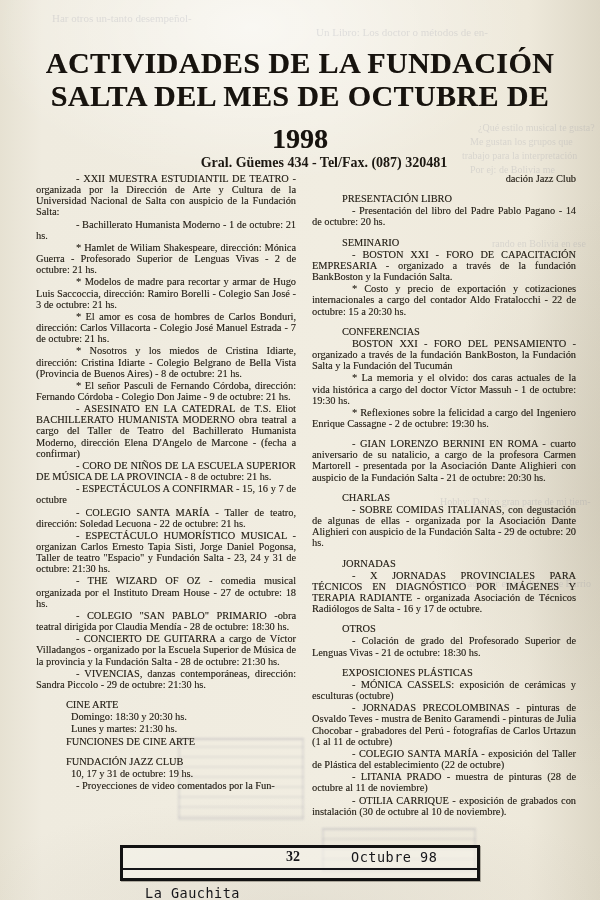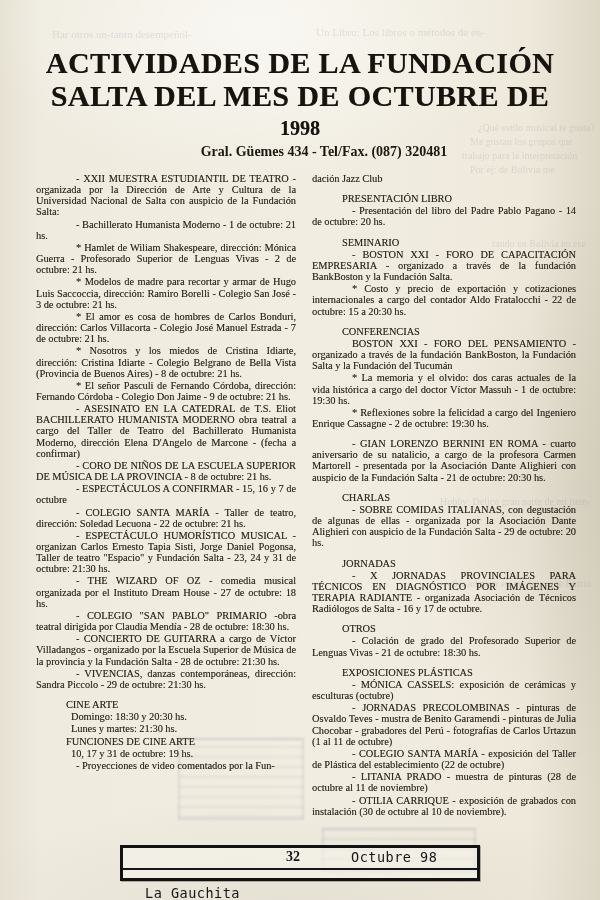--- a/index.html
+++ b/index.html
@@ -10,33 +10,33 @@
       radial-gradient(ellipse 300px 500px at 102% 55%, rgba(190,183,165,0.35), rgba(190,183,165,0) 60%),
       radial-gradient(ellipse 500px 160px at 50% 101%, rgba(200,194,178,0.30), rgba(200,194,178,0) 70%),
       linear-gradient(90deg,#e6e1d2 0%,#efebdf 7%,#f1edE1 55%,#eee9db 88%,#ddd7c6 100%),
       #ece7da;
     font-family:"Liberation Serif", serif;
   }
   
   .header{position:absolute;top:46px;left:0;right:0;text-align:center;color:#17130e;z-index:3;}
   .title-line{font-weight:bold;font-size:30px;line-height:33px;letter-spacing:0.4px;
     text-shadow:0.3px 0.3px 0.5px rgba(23,19,14,0.55);}
-  .title-year{font-weight:bold;font-size:20px;line-height:30px;margin-top:1px;
+  .title-year{font-weight:bold;font-size:28px;line-height:30px;margin-top:12px;
     text-shadow:0.3px 0.3px 0.5px rgba(23,19,14,0.55);}
   .subtitle{font-weight:bold;font-size:14px;line-height:17px;margin-top:0;color:#1c1812;margin-left:48px;}
   
   .cols{position:absolute;left:35px;top:172px;width:542px;display:flex;gap:14px;z-index:2;}
   .col{width:262px;font-size:10.3px;line-height:11.15px;color:#2b261d;text-align:justify;
     text-shadow:0.2px 0.2px 0.35px rgba(43,38,29,0.45);}
   .col-right{width:266px;}
   .col p{margin:1px;}
   .para{text-indent:40px;}
   .head{padding-left:30px;text-align:left;}
   .subline{padding-left:35px;text-align:left;}
-  .plain{text-align:left;}
+  .plain{text-align:right;}
   .gap{margin-top:9px !important;}
   
   .footer-box{position:absolute;left:120px;top:845px;width:354px;height:30px;
     border:3px solid #121212;background:rgba(248,245,238,0.55);z-index:4;
     box-shadow:1px 1px 0 rgba(60,55,45,0.35);}
   .footer-row{position:relative;height:20px;border-bottom:2px solid #16161a;}
   .footer-row span{position:absolute;top:1px;white-space:nowrap;color:#16161a;}
   .f-mag{left:22px;font-family:"DejaVu Sans Mono", monospace;font-size:13.5px;letter-spacing:0.5px;margin-top:36px;}
   .f-num{left:163px;font-family:"Liberation Serif", serif;font-weight:bold;font-size:14px;}
   .f-issue{left:228px;font-family:"DejaVu Sans Mono", monospace;font-size:13.5px;letter-spacing:0.5px;}
@@ -48,22 +48,22 @@
     filter:blur(0.8px);}
   .bleed-1{left:178px;top:738px;width:122px;height:78px;}
   .bleed-2{left:322px;top:828px;width:150px;height:40px;}
 </style>
 </head>
 <body>
 
 <div class="page">
 
   <div id="ghost-layer">
-      <div class="ghost" style="left: 52px; top: 28px; font-size: 11px;">Har otros un-tanto desempeñol-</div>
-      <div class="ghost" style="left: 316px; top: 26px; font-size: 11px;">Un Libro: Los libros o métodos de en-</div>
+      <div class="ghost" style="left: 52px; top: 12px; font-size: 11px;">Har otros un-tanto desempeñol-</div>
+      <div class="ghost" style="left: 316px; top: 26px; font-size: 11px;">Un Libro: Los doctor o métodos de en-</div>
       <div class="ghost" style="left: 478px; top: 122px; font-size: 10px;">¿Qué estilo musical te gusta?</div>
       <div class="ghost" style="left: 470px; top: 136px; font-size: 10px;">Me gustan los grupos que</div>
       <div class="ghost" style="left: 462px; top: 150px; font-size: 10px;">trabajo para la interpretación</div>
       <div class="ghost" style="left: 470px; top: 164px; font-size: 10px;">Por ej: de Bolivia me</div>
       <div class="ghost" style="left: 492px; top: 238px; font-size: 10px;">rando en Bolivia en ese</div>
       <div class="ghost" style="left: 440px; top: 496px; font-size: 10px;">Hobby: Delico gran parte de mi tiem-</div>
       <div class="ghost" style="left: 452px; top: 578px; font-size: 10px;">Ser admirar en mi dote, que Barrio</div>
     </div>
   <div class="bleed-box bleed-1"></div>
   <div class="bleed-box bleed-2"></div>
@@ -90,20 +90,21 @@
         <p class="para">- COLEGIO SANTA MARÍA - Taller de teatro, dirección: Soledad Lecuona - 22 de octubre: 21 hs.</p>
         <p class="para">- ESPECTÁCULO HUMORÍSTICO MUSICAL - organizan Carlos Ernesto Tapia Sisti, Jorge Daniel Pogonsa, Taller de teatro "Espacio" y Fundación Salta - 23, 24 y 31 de octubre: 21:30 hs.</p>
         <p class="para">- THE WIZARD OF OZ - comedia musical organizada por el Instituto Dream House - 27 de octubre: 18 hs.</p>
         <p class="para">- COLEGIO "SAN PABLO" PRIMARIO -obra teatral dirigida por Claudia Mendía - 28 de octubre: 18:30 hs.</p>
         <p class="para">- CONCIERTO DE GUITARRA a cargo de Víctor Villadangos - organizado por la Escuela Superior de Música de la provincia y la Fundación Salta - 28 de octubre: 21:30 hs.</p>
         <p class="para">- VIVENCIAS, danzas contemporáneas, dirección: Sandra Piccolo - 29 de octubre: 21:30 hs.</p>
         <p class="head gap">CINE ARTE</p>
         <p class="subline">Domingo: 18:30 y 20:30 hs.</p>
         <p class="subline">Lunes y martes: 21:30 hs.</p>
         <p class="head">FUNCIONES DE CINE ARTE</p>
+        <p class="head gap">FUNDACIÓN JAZZ CLUB</p>
         <p class="subline">10, 17 y 31 de octubre: 19 hs.</p>
         <p class="para">- Proyecciones de video comentados por la Fun-</p>
       </div>
     <div class="col col-right" id="col-right">
         <p class="plain">dación Jazz Club</p>
         <p class="head gap">PRESENTACIÓN LIBRO</p>
         <p class="para">- Presentación del libro del Padre Pablo Pagano - 14 de octubre: 20 hs.</p>
         <p class="head gap">SEMINARIO</p>
         <p class="para">- BOSTON XXI - FORO DE CAPACITACIÓN EMPRESARIA - organizado a través de la fundación BankBoston y la Fundación Salta.</p>
         <p class="para">* Costo y precio de exportación y cotizaciones internacionales a cargo del contador Aldo Fratalocchi - 22 de octubre: 15 a 20:30 hs.</p>

